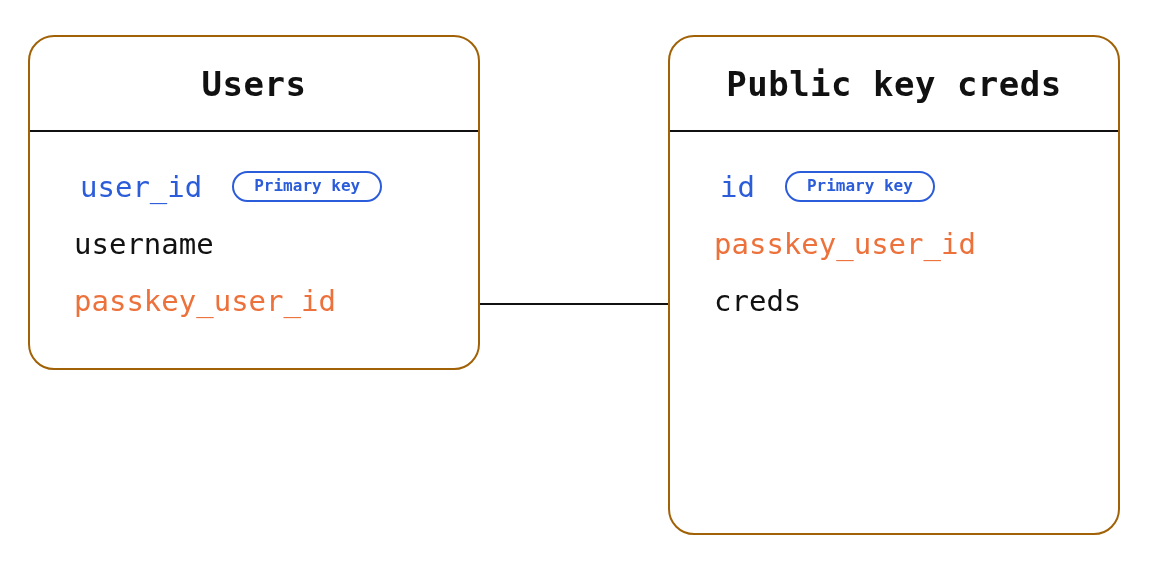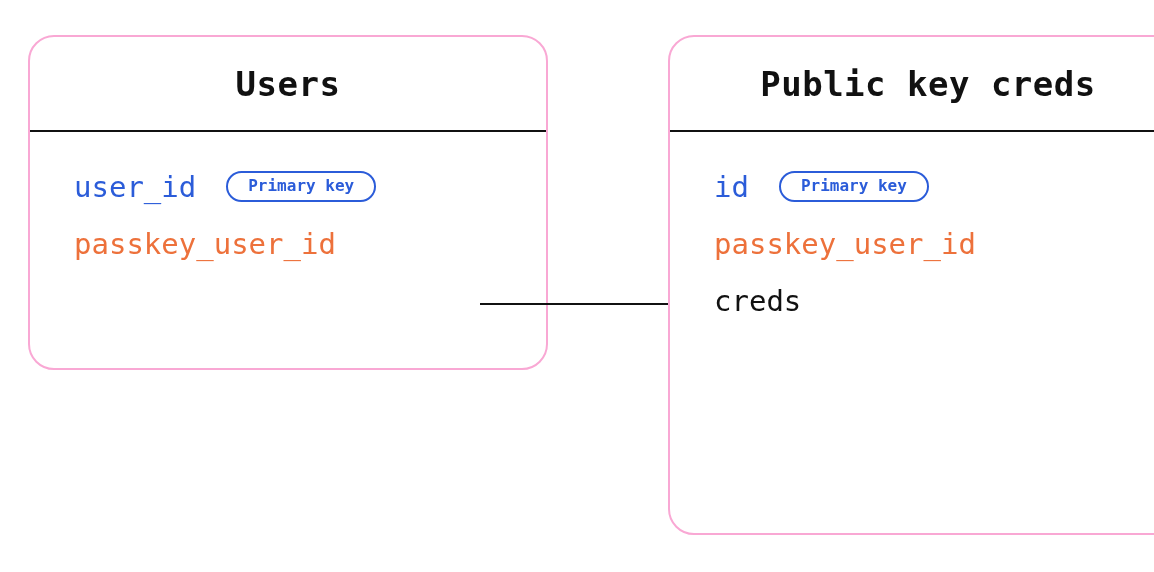--- a/index.html
+++ b/index.html
@@ -12,23 +12,23 @@
     width: 1154px;
     height: 572px;
     background: #ffffff;
     overflow: hidden;
     font-family: "DejaVu Sans Mono", "Liberation Mono", monospace;
     color: #111111;
   }
   .table-box {
     position: absolute;
     top: 35px;
-    width: 520px;
+    width: 452px;
     background: #ffffff;
-    border: 2px solid #f9a8d4;
+    border: 2px solid #a16207;
     border-radius: 26px;
     box-sizing: border-box;
   }
   #users-table { left: 28px; height: 335px; }
   #creds-table { left: 668px; height: 500px; }
   .table-header {
     height: 93px;
     border-bottom: 2px solid #111111;
     display: flex;
     align-items: center;
@@ -42,21 +42,21 @@
     padding: 26px 0 0 44px;
   }
   .field-row {
     height: 57px;
     display: flex;
     align-items: center;
     font-size: 29px;
     white-space: nowrap;
   }
   .c-black  { color: #111111; }
-  .c-blue   { color: var(--accent-blue, #2b5cd9); }
+  .c-blue   { color: var(--accent-blue, #2b5cd9); margin-left: 6px; }
   .c-orange { color: var(--accent-orange, #ed713b); }
   .pk-badge {
     display: inline-flex;
     align-items: center;
     margin-left: 30px;
     padding: 3px 20px 5px 20px;
     border: 2px solid var(--accent-blue, #2b5cd9);
     border-radius: 999px;
     color: var(--accent-blue, #2b5cd9);
     font-size: 16px;
@@ -79,20 +79,23 @@
 <div id="canvas">
 
   <div class="table-box" id="users-table">
     <div class="table-header">Users</div>
     <div class="fields">
         <div class="field-row">
           <span class="c-blue">user_id</span>
           <span class="pk-badge">Primary key</span>
         </div>
         <div class="field-row">
+          <span class="c-black">username</span>
+        </div>
+        <div class="field-row">
           <span class="c-orange">passkey_user_id</span>
         </div>
       </div>
   </div>
 
   <div class="connector"></div>
 
   <div class="table-box" id="creds-table">
     <div class="table-header">Public key creds</div>
     <div class="fields">

